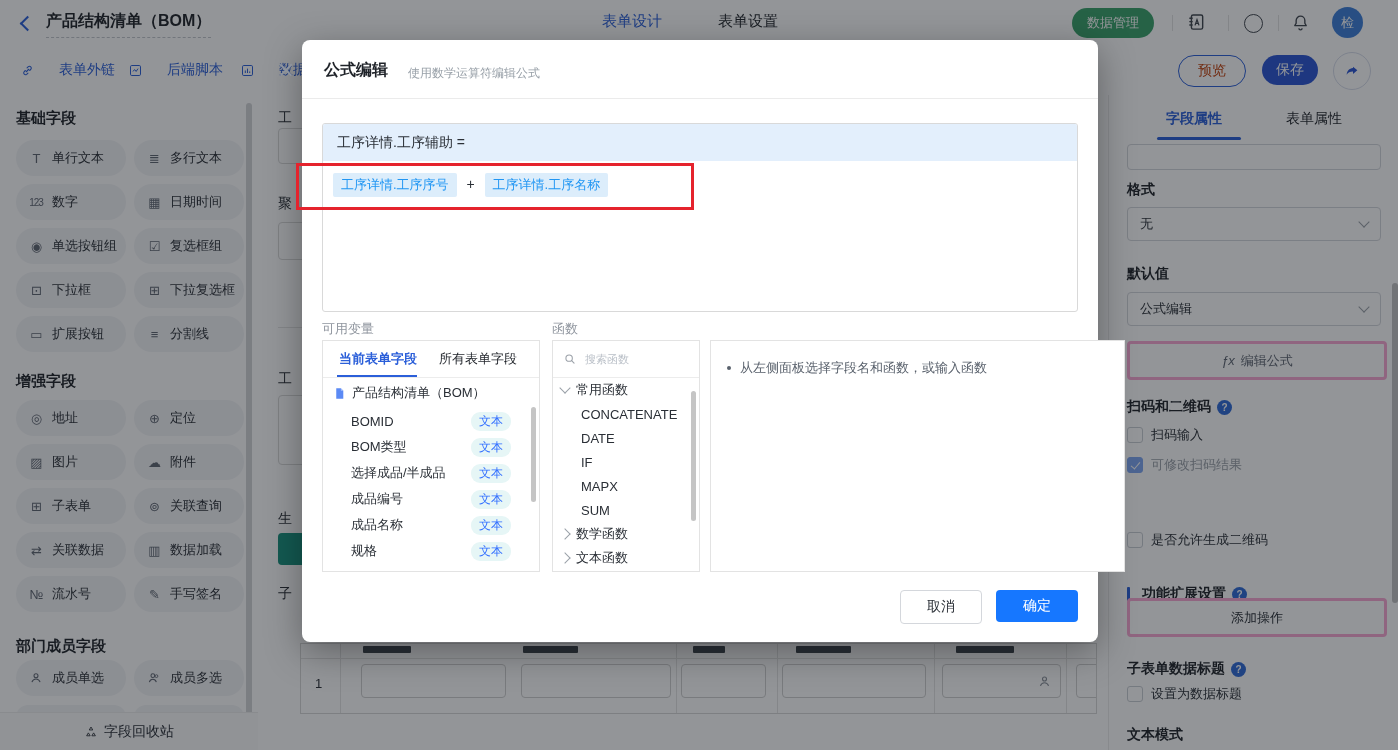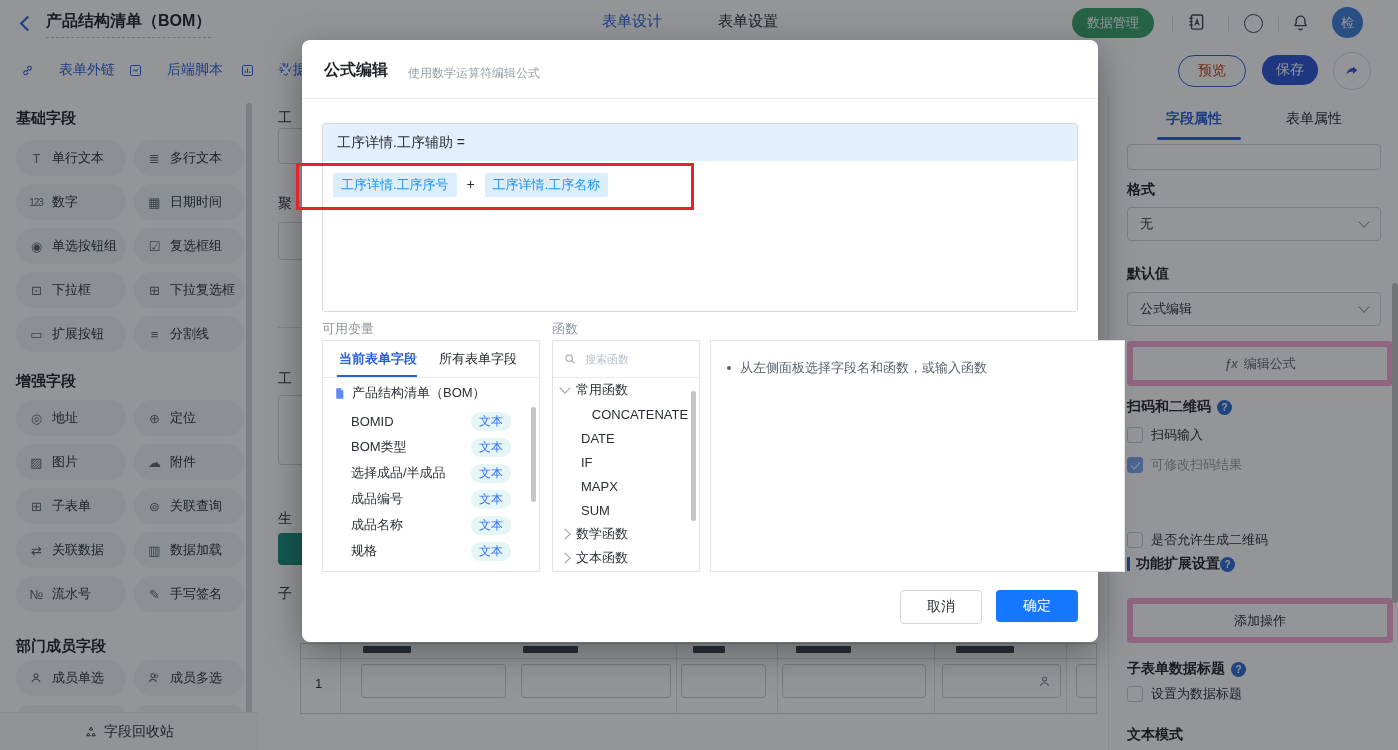--- a/index.html
+++ b/index.html
@@ -47,21 +47,21 @@
   
   .rsb{left:1108px;top:95px;width:290px;height:655px;background:#fff;border-left:1px solid #ececec;overflow:hidden;}
   .rtab{font-size:14px;cursor:pointer;}
   .rtab.active{color:#2b5fd9;font-weight:600;}
   .rlabel{font-size:14px;font-weight:700;color:#1f2329;}
   .select{border:1px solid #d4d7dc;border-radius:4px;height:34px;display:flex;align-items:center;justify-content:space-between;padding:0 12px;box-sizing:border-box;font-size:13px;color:#2a2f36;background:#fff;cursor:pointer;}
   .select.disabled{color:#b8bdc4;}
   .chv{display:inline-block;width:7px;height:7px;border-right:1.6px solid #9aa0a8;border-bottom:1.6px solid #9aa0a8;flex:none;}
   .chv.down{transform:rotate(45deg);margin-top:-4px;}
   .chv.right{transform:rotate(-45deg);}
-  .btn-plain{border:6px solid #f9a8d4;border-radius:4px;background:#fff;display:flex;align-items:center;justify-content:center;font-size:13px;color:#2a2f36;cursor:pointer;}
+  .btn-plain{border:3px solid #f9a8d4;border-radius:4px;background:#fff;display:flex;align-items:center;justify-content:center;font-size:13px;color:#2a2f36;cursor:pointer;}
   .cbx{width:16px;height:16px;border:1px solid #c9ced4;border-radius:3px;background:#fff;display:inline-block;box-sizing:border-box;flex:none;}
   .cbx.checked{background:#7fa6f2;border-color:#7fa6f2;position:relative;}
   .cbx.checked::after{content:"";position:absolute;left:5px;top:2px;width:4px;height:8px;border-right:1.7px solid #fff;border-bottom:1.7px solid #fff;transform:rotate(40deg);}
   .cb-row{display:flex;align-items:center;gap:8px;font-size:13px;color:#2a2f36;}
   .cb-row.disabled{color:#9aa0a8;}
   .q-badge{width:15px;height:15px;border-radius:50%;background:#2f6bd8;display:inline-flex;align-items:center;justify-content:center;flex:none;}
   .q-badge::before{content:"?";color:#fff;font-size:10px;font-weight:700;}
   .blue-bar{display:inline-block;width:3px;height:14px;background:#2b5fd9;border-radius:1px;margin-right:6px;vertical-align:-2px;}
 
   
@@ -360,21 +360,21 @@
     </div>
     <div class="abs cb-row disabled" style="left:18px;top:361px;">
       <span class="cbx checked"></span>
         <span>可修改扫码结果</span>
     </div>
     <div class="abs cb-row" style="left:18px;top:436px;">
       <span class="cbx"></span>
         <span>是否允许生成二维码</span>
     </div>
 
-    <div class="abs flex" style="left:18px;top:460px;justify-content:space-between;">
+    <div class="abs flex" style="left:18px;top:490px;gap:6px;justify-content:space-between;">
       <span class="blue-bar"></span>
         <span class="rlabel">功能扩展设置</span>
         <span class="q-badge"></span>
     </div>
     <div class="abs btn-plain" style="left:18px;top:503px;width:254px;height:33px;">添加操作</div>
 
     <div class="abs flex" style="left:18px;top:565px;gap:6px;">
       <span class="rlabel">子表单数据标题</span>
         <span class="q-badge"></span>
     </div>
@@ -456,21 +456,21 @@
         <svg class="svgi" viewBox="0 0 24 24" width="14" height="14">
             <circle cx="10.5" cy="10.5" r="5.5" fill="none" stroke="currentColor" stroke-width="1.8"></circle>
             <path d="M14.8 14.8L19 19" stroke="currentColor" stroke-width="1.8" stroke-linecap="round"></path>
           </svg>
         <span class="fn-ph">搜索函数</span>
       </div>
       <div class="fn-row" style="padding-left:8px;">
           <span class="chv down"></span>
           <span>常用函数</span>
         </div>
-      <div class="fn-row" style="padding-left:28px;justify-content:center;">
+      <div class="fn-row" style="padding-left:28px;">
           <span>CONCATENATE</span>
         </div>
       <div class="fn-row" style="padding-left:28px;">
           <span>DATE</span>
         </div>
       <div class="fn-row" style="padding-left:28px;">
           <span>IF</span>
         </div>
       <div class="fn-row" style="padding-left:28px;">
           <span>MAPX</span>

